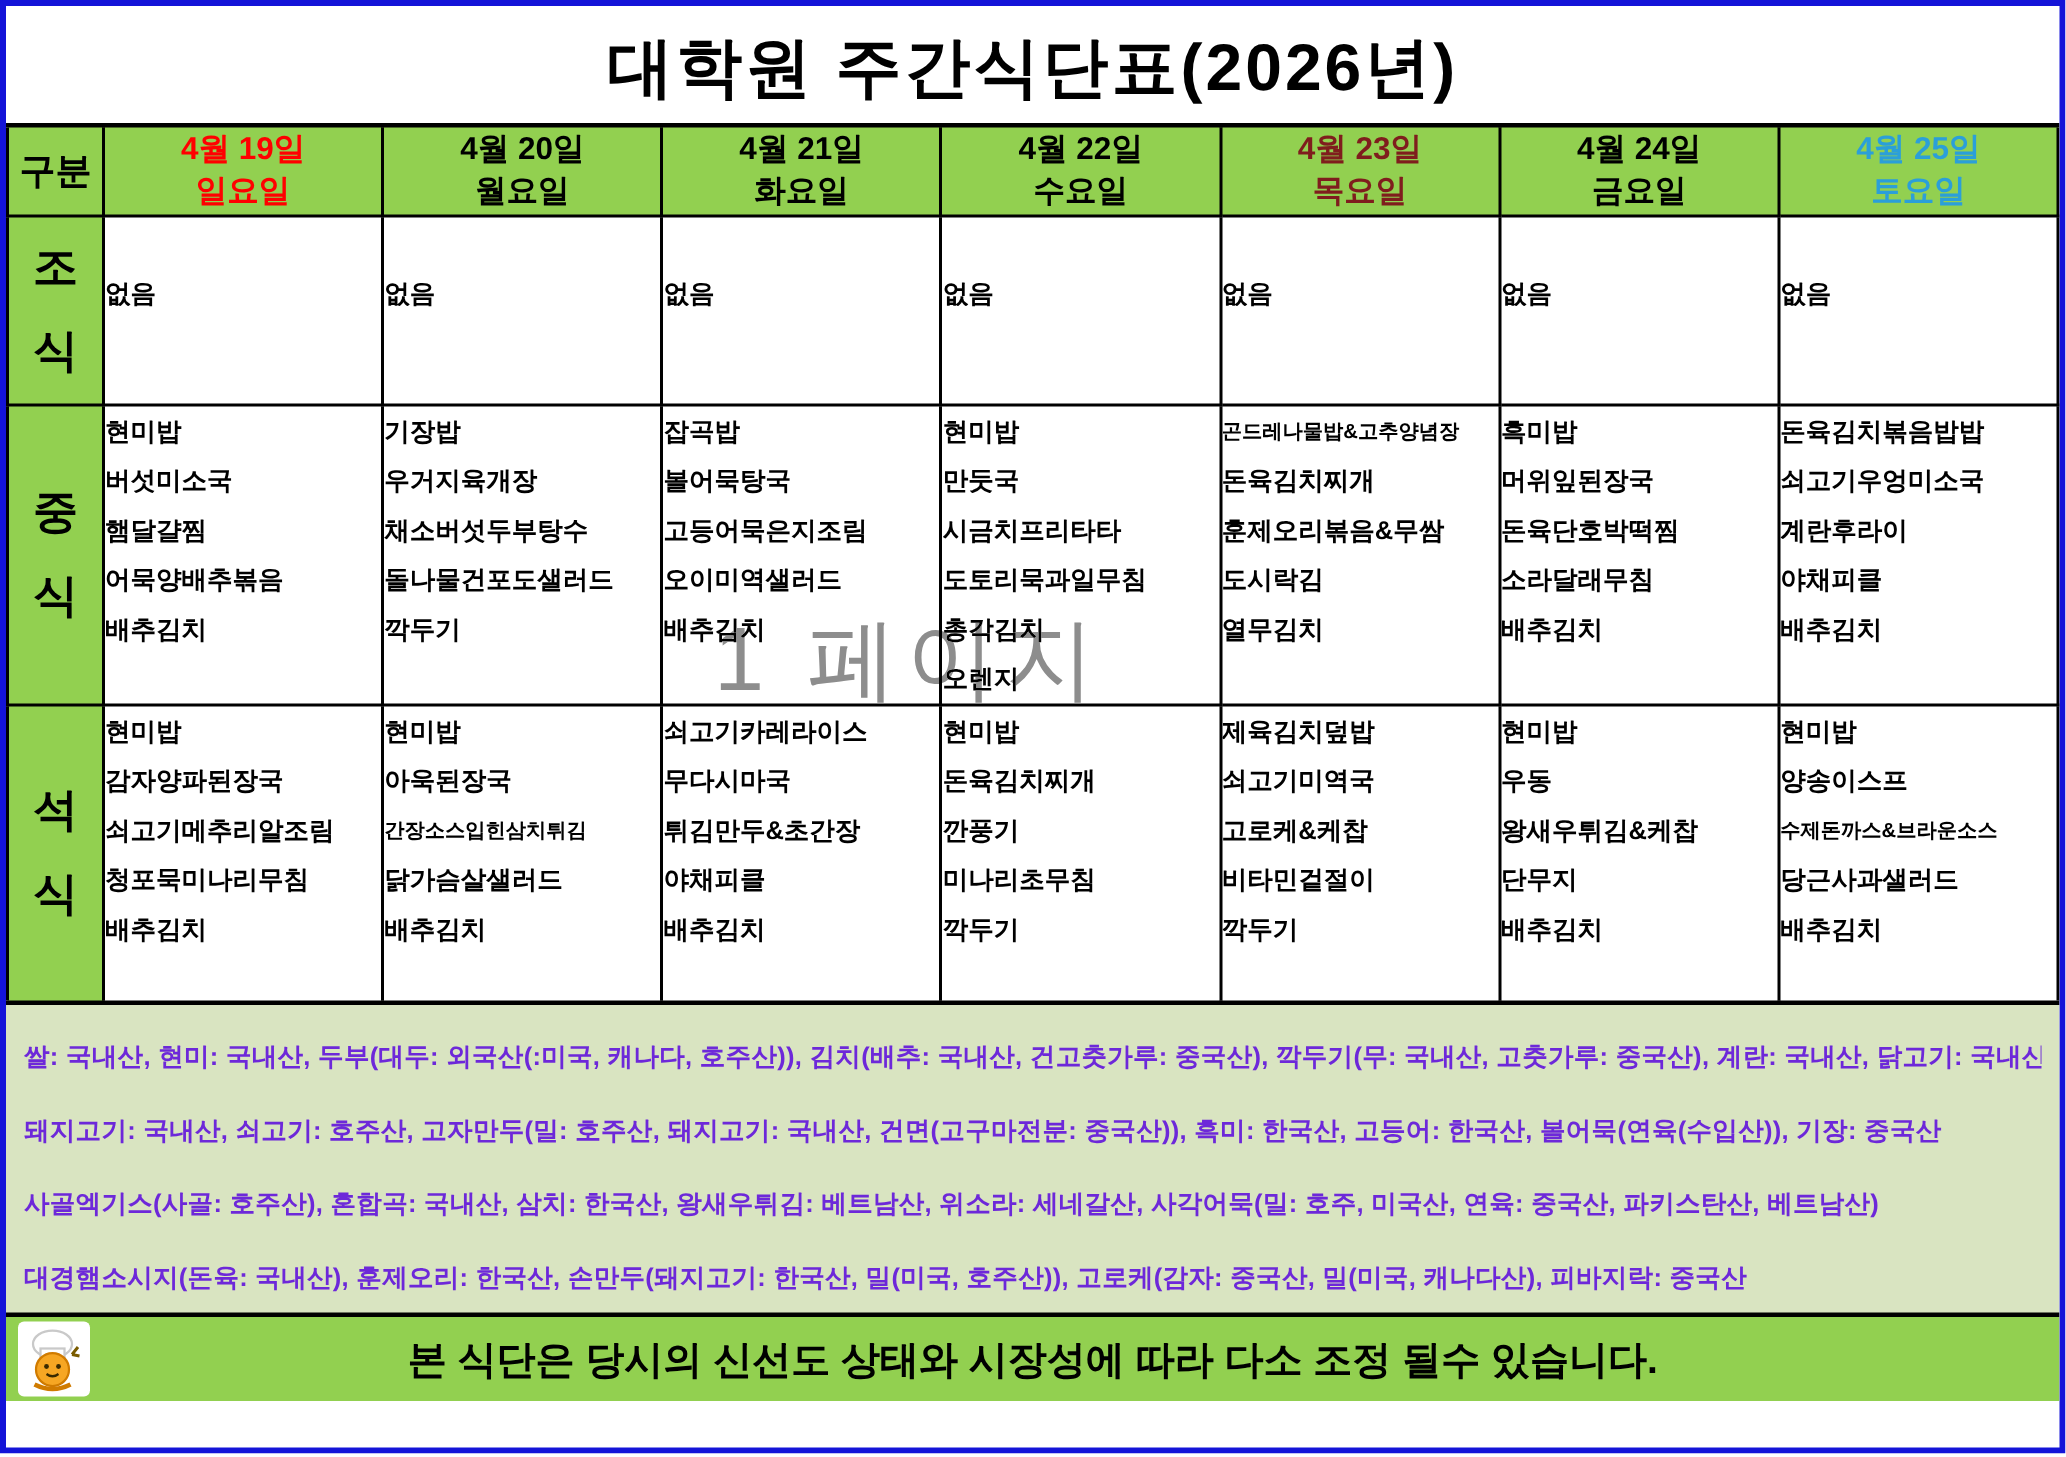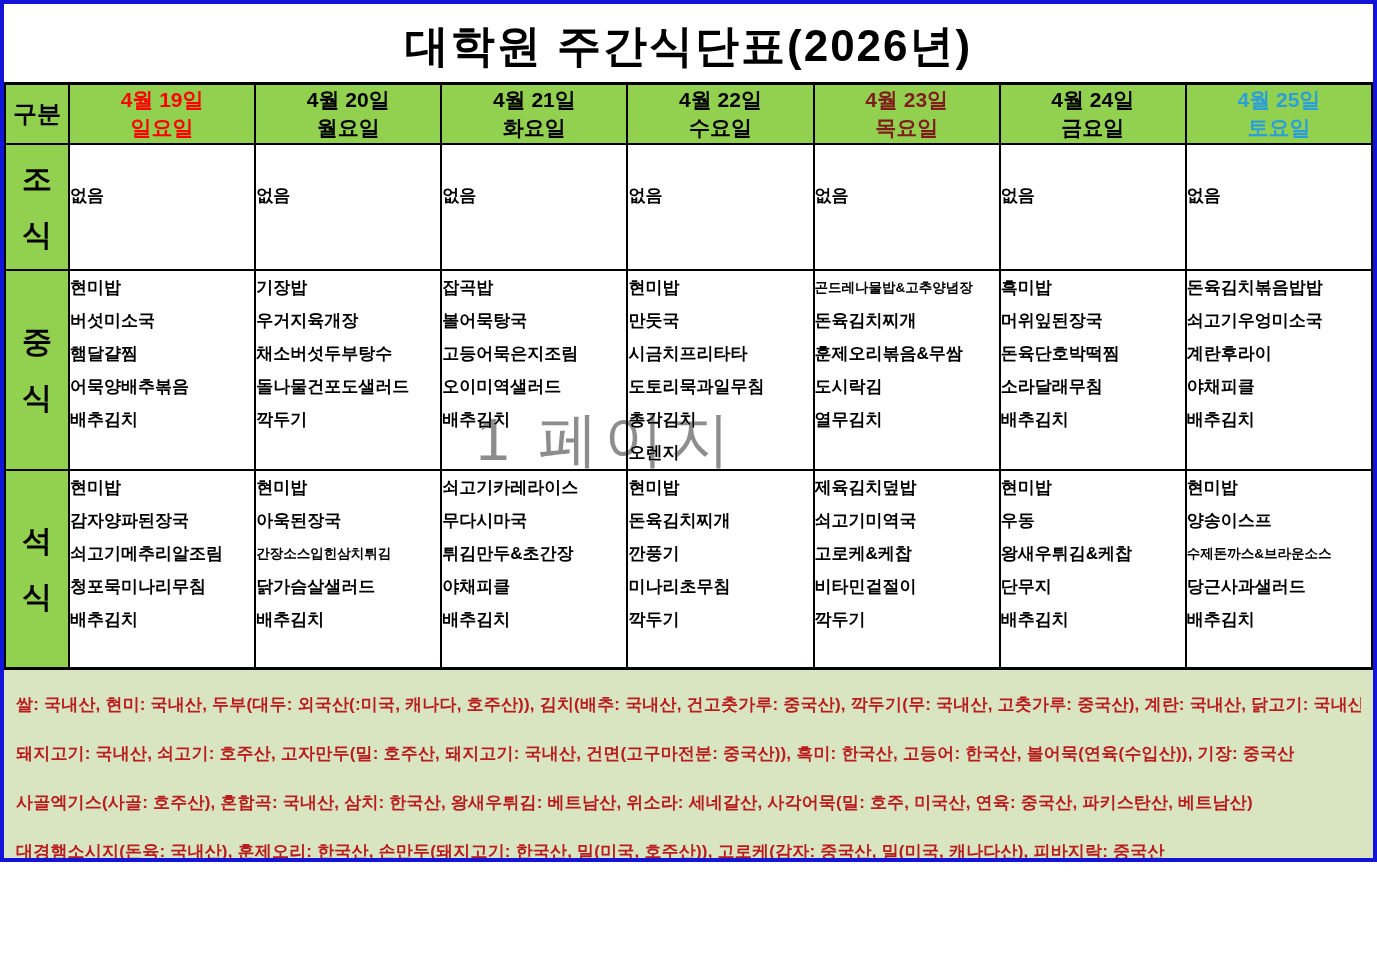--- a/index.html
+++ b/index.html
@@ -1,18 +1,18 @@
 <!DOCTYPE html>
 <html lang="ko"><head>
 <meta charset="utf-8">
 <style>
   html,body{margin:0;padding:0;background:#fff;}
   .page{
     position:relative;
-    width:1377px;height:862px;
+    width:1377px;height:969px;
     box-sizing:border-box;
     border:4px solid #1414d8;
     background:#fff;
     font-family:"Liberation Sans","DejaVu Sans",sans-serif;
     overflow:hidden;
   }
   .title{
     height:78px;line-height:84px;
     text-align:center;
     font-size:44px;font-weight:800;letter-spacing:2px;color:#000;
@@ -50,21 +50,21 @@
     font-size:17px;font-weight:700;color:#000;
     line-height:33px;white-space:nowrap;overflow:hidden;
   }
   .menu-item.small{font-size:13.5px;}
   .origin-notes{
     height:208px;background:#d9e4c1;
     border-bottom:3px solid #000;
     padding:10px 12px 0 12px;box-sizing:border-box;
   }
   .origin-line{
-    font-size:17px;font-weight:700;color:#b91c1c;
+    font-size:17px;font-weight:700;color:#6d28d9;
     line-height:49px;white-space:nowrap;overflow:hidden;letter-spacing:0.2px;
   }
   .allergy-banner{
     height:60px;background:#ffff00;
     border-bottom:3px solid #000;
     display:flex;align-items:center;justify-content:center;
     font-size:38px;font-weight:900;letter-spacing:3px;color:#000;
   }
   .footer-banner{
     position:relative;height:56px;background:#92d050;

